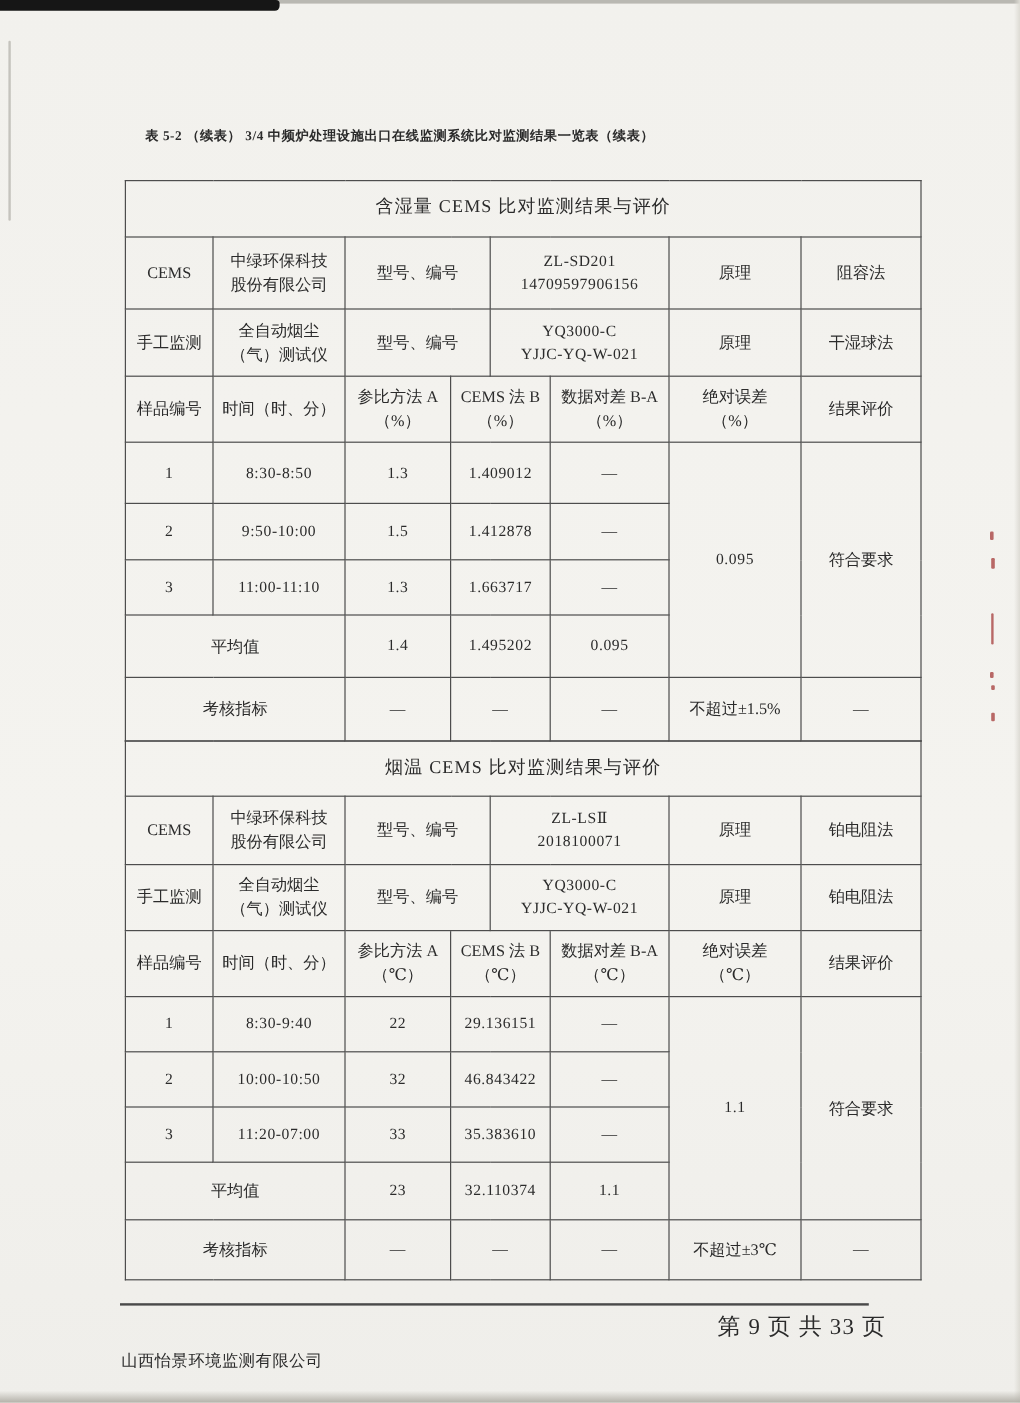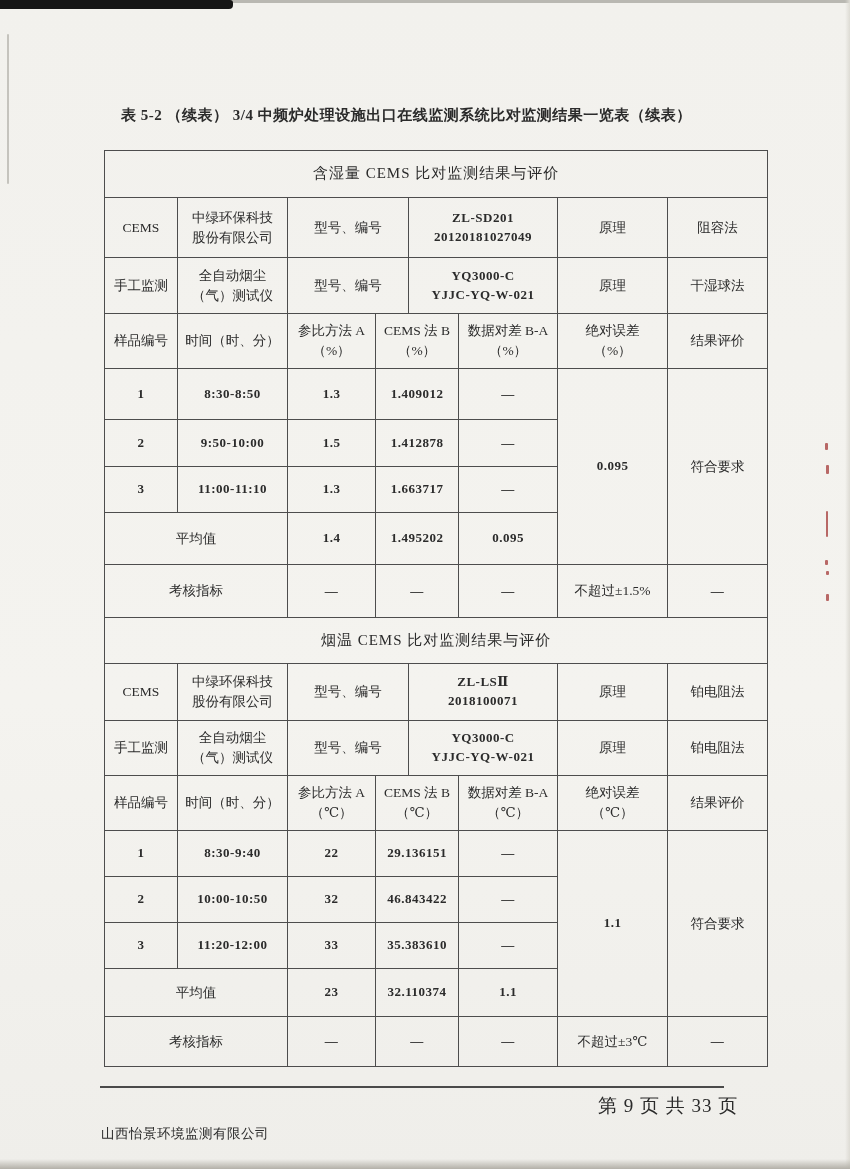--- a/index.html
+++ b/index.html
@@ -12,29 +12,29 @@
   .page{position:absolute;inset:0;background:
     linear-gradient(180deg,#f2f1ed 0%,#f4f3ef 60%,#efeeea 100%);}
   
   .edge-top{position:absolute;top:0;left:0;right:0;height:3px;background:#8a8882;opacity:.55;}
   .blob-topleft{position:absolute;top:0;left:0;width:233px;height:9px;background:#161616;border-radius:0 3px 4px 0;}
   .edge-left-line{position:absolute;left:7px;top:34px;width:2px;height:150px;background:#8d8b82;opacity:.45;border-radius:2px;}
   .edge-bottom{position:absolute;left:0;right:0;bottom:0;height:10px;background:linear-gradient(180deg,rgba(160,157,148,0),#b3b0a8);}
   .edge-right{position:absolute;top:0;bottom:0;right:0;width:5px;background:linear-gradient(270deg,#dddbd4,rgba(221,219,212,0));}
   .red-mark{position:absolute;background:#a43a38;opacity:.75;border-radius:1px;}
 
-  .doc-title{position:absolute;left:121px;top:106px;font-size:15px;font-weight:bold;letter-spacing:.5px;white-space:nowrap;}
+  .doc-title{position:absolute;left:121px;top:106px;font-size:11px;font-weight:bold;letter-spacing:.5px;white-space:nowrap;}
 
   .tbl-wrap{position:absolute;left:104px;top:150px;width:663px;}
   table{border-collapse:collapse;table-layout:fixed;width:663px;}
   td{border:1px solid #4d4d4d;text-align:center;vertical-align:middle;
      font-size:13.5px;padding:0 2px;line-height:1.45;overflow:hidden;}
   td.sec{font-size:15px;letter-spacing:1px;}
   .ln{display:block;}
-  .num{font-size:13px;letter-spacing:.5px;font-weight:bold;}
+  .num{font-size:13px;letter-spacing:.5px;}
 
   .footer-rule{position:absolute;left:100px;top:1086px;width:624px;height:2px;background:#4a4a4a;}
   .footer-company{position:absolute;left:101px;top:1125px;font-size:13.5px;letter-spacing:.5px;}
   .footer-page{position:absolute;left:598px;top:1093px;font-size:19px;letter-spacing:1px;}
 </style>
 </head>
 <body>
 
 <div class="page">
   <div class="edge-top"></div>
@@ -70,21 +70,21 @@
       </tr>
       <tr style="height:60px">
         <td>CEMS</td>
         <td>
               <span class="ln">中绿环保科技</span>
               <span class="ln">股份有限公司</span>
             </td>
         <td colspan="2">型号、编号</td>
         <td colspan="2">
               <span class="ln num">ZL-SD201</span>
-              <span class="ln num">20120181027049</span>
+              <span class="ln num">14709597906156</span>
             </td>
         <td>原理</td>
         <td>阻容法</td>
       </tr>
       <tr style="height:56px">
         <td>手工监测</td>
         <td>
               <span class="ln">全自动烟尘</span>
               <span class="ln">（气）测试仪</span>
             </td>
@@ -232,21 +232,21 @@
       </tr>
       <tr style="height:46px">
         <td class="num">2</td>
         <td class="num">10:00-10:50</td>
         <td class="num">32</td>
         <td colspan="2" class="num">46.843422</td>
         <td class="num">—</td>
       </tr>
       <tr style="height:46px">
         <td class="num">3</td>
-        <td class="num">11:20-12:00</td>
+        <td class="num">11:20-07:00</td>
         <td class="num">33</td>
         <td colspan="2" class="num">35.383610</td>
         <td class="num">—</td>
       </tr>
       <tr style="height:48px">
         <td colspan="2">平均值</td>
         <td class="num">23</td>
         <td colspan="2" class="num">32.110374</td>
         <td class="num">1.1</td>
       </tr>

